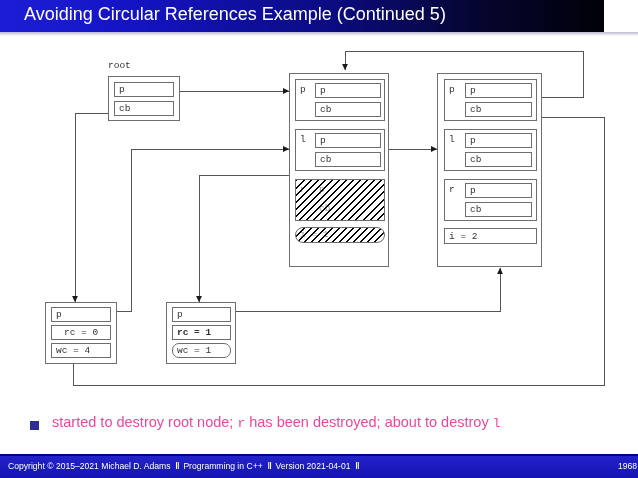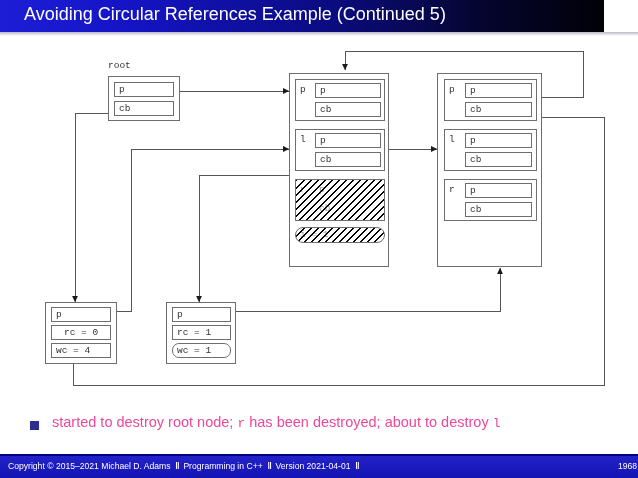--- a/index.html
+++ b/index.html
@@ -137,31 +137,32 @@
       <div class="cell" style="left:20px;top:3px;width:67px;height:15px;">p</div>
       <div class="cell" style="left:20px;top:22px;width:67px;height:15px;">cb</div>
     </div>
 
     <div class="slot" style="left:6px;top:105px;width:93px;height:42px;">
       <div class="lbl" style="left:4px;top:4px;">r</div>
       <div class="cell" style="left:20px;top:3px;width:67px;height:15px;">p</div>
       <div class="cell" style="left:20px;top:22px;width:67px;height:15px;">cb</div>
     </div>
 
+    <div class="cell" style="left:6px;top:154px;width:93px;height:16px;line-height:15px;">i = 2</div>
   </div>
 
   <div class="node" style="left:45px;top:266px;width:72px;height:62px;">
     <div class="cell" style="left:5px;top:4px;width:60px;height:15px;">p</div>
     <div class="cell" style="left:5px;top:22px;width:60px;height:15px;padding-left:12px;">rc = 0</div>
     <div class="cell" style="left:5px;top:40px;width:60px;height:15px;">wc = 4</div>
   </div>
 
   <div class="node" style="left:166px;top:266px;width:70px;height:62px;">
     <div class="cell" style="left:5px;top:4px;width:59px;height:15px;">p</div>
-    <div class="cell" style="left:5px;top:22px;width:59px;height:15px;">rc = 1</div>
+    <div class="cell" style="left:5px;top:22px;width:59px;height:15px;font-weight:bold;">rc = 1</div>
     <div class="cell" style="left:5px;top:40px;width:59px;height:15px;border-radius:7px;">wc = 1</div>
   </div>
 
   <div id="bullet-row">
     <div id="bullet-sq"></div>
     <div id="bullet-text"><span>started to destroy root node; </span><span class="mono">r</span><span> has been destroyed; about to destroy </span><span class="mono">l</span></div>
   </div>
 
 </div>
 

